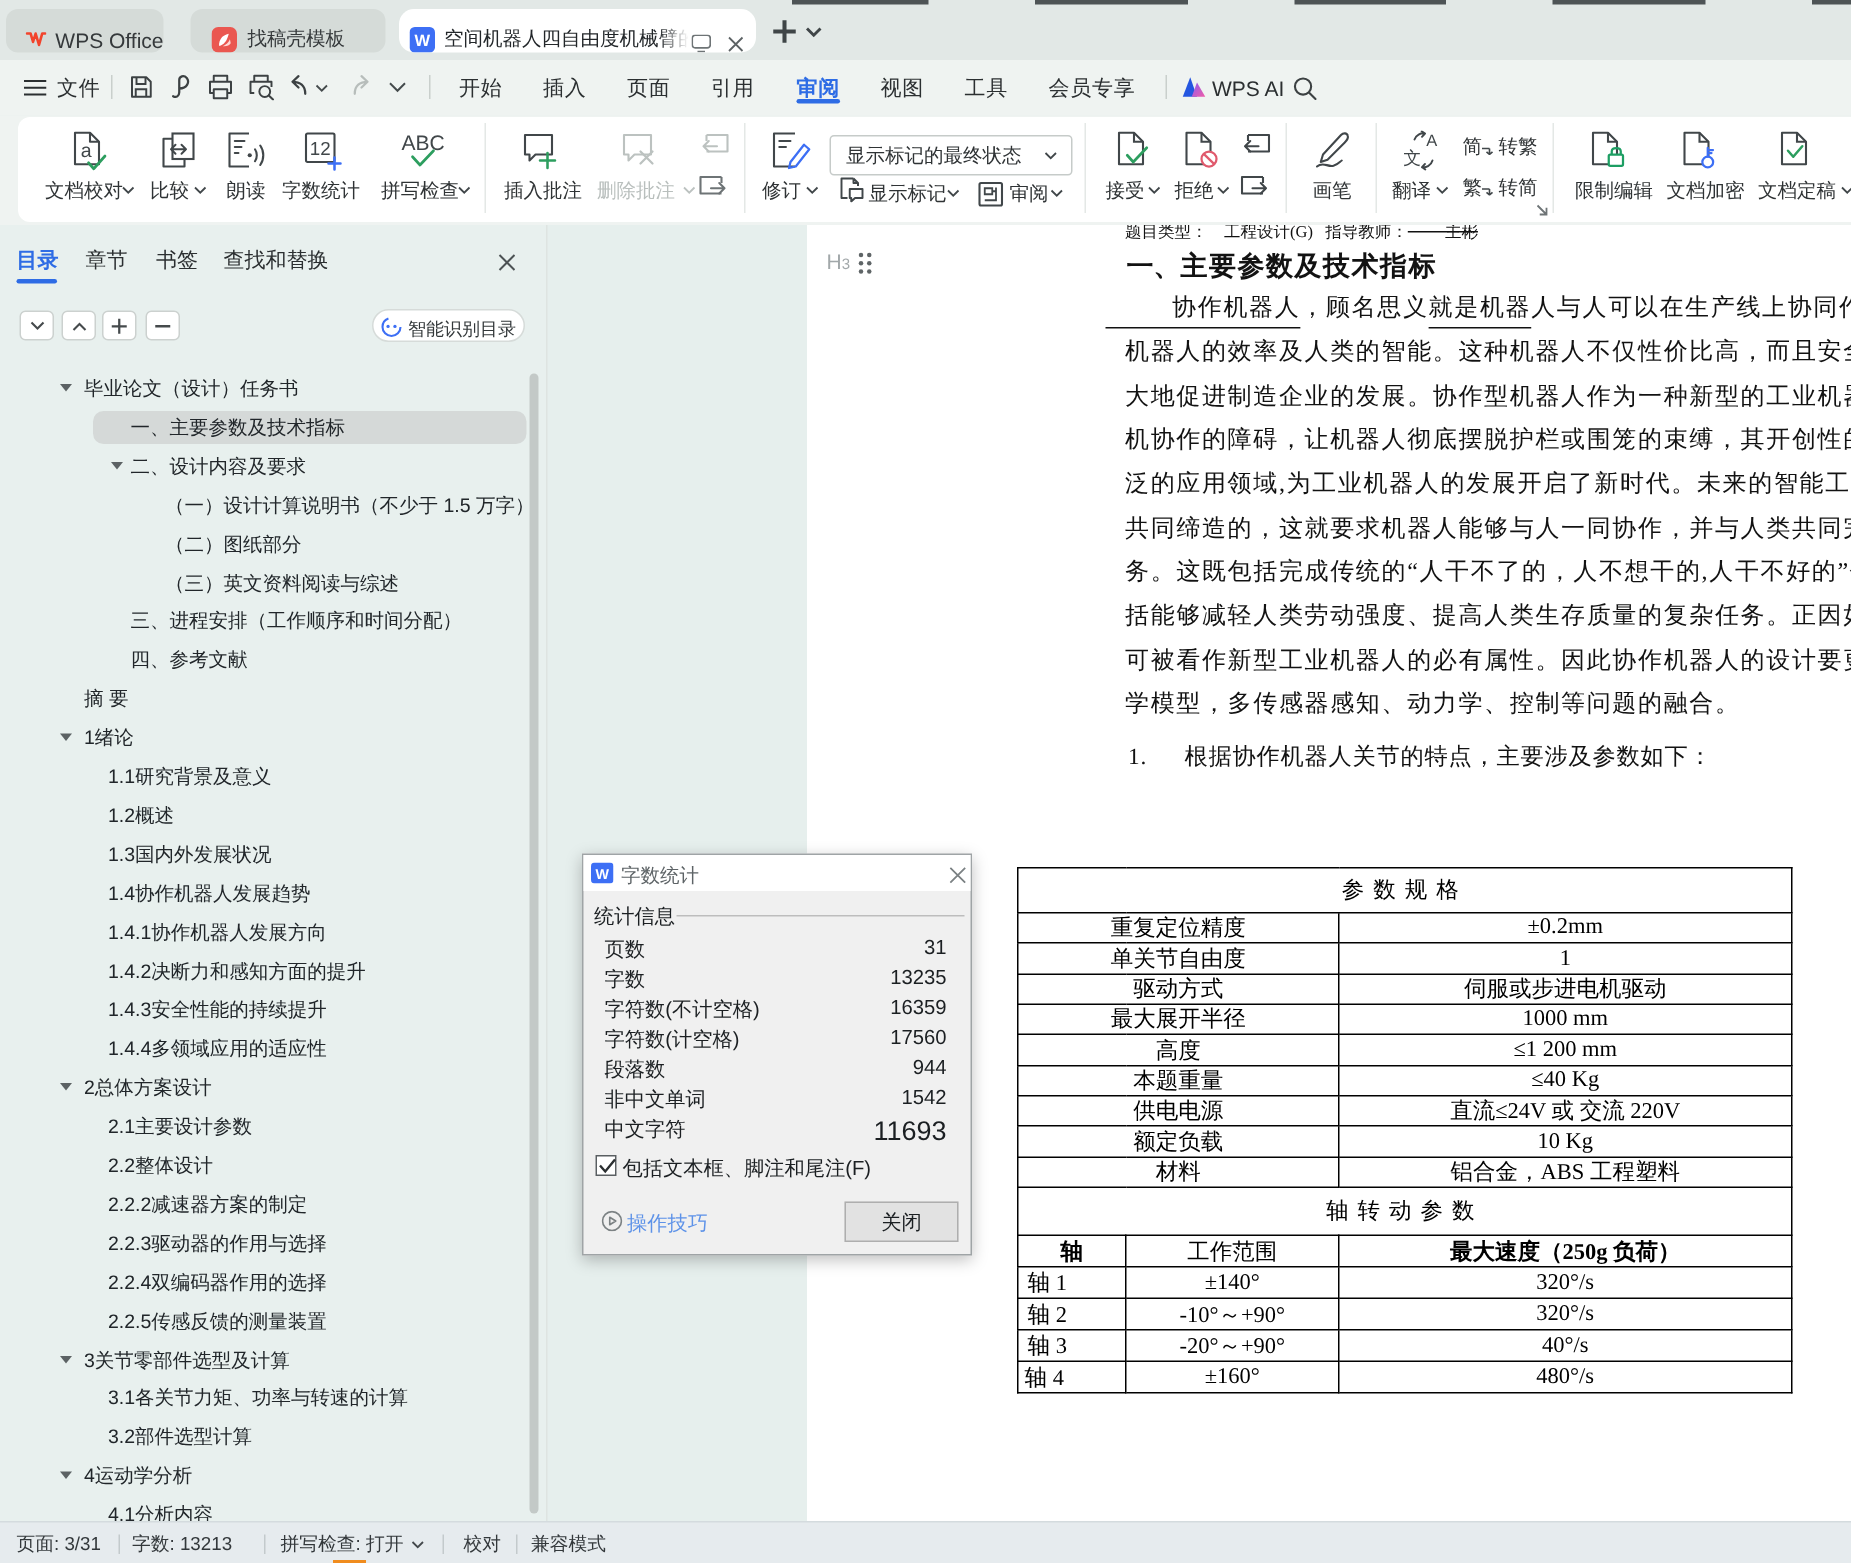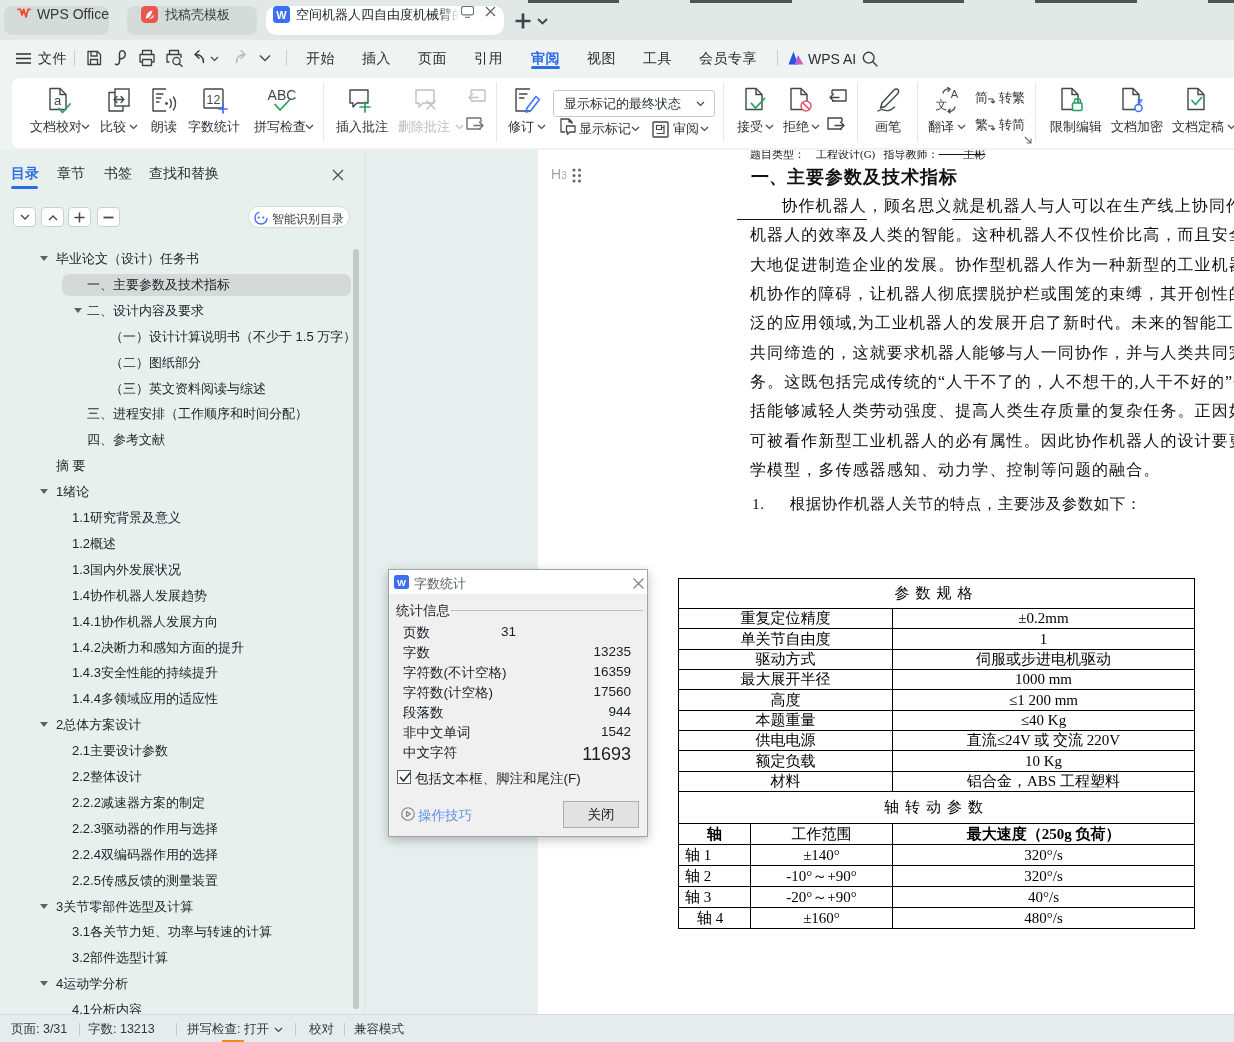--- a/index.html
+++ b/index.html
@@ -1,20 +1,20 @@
 <!DOCTYPE html>
 <html><head><meta charset="utf-8">
 <style>
   * { margin:0; padding:0; box-sizing:border-box; }
   html,body { width:1234px; height:1042px; overflow:hidden; }
   body { font-family:"Liberation Sans", sans-serif; position:relative; background:#e6efed; }
   .abs { position:absolute; }
   
   #tabbar { left:0; top:0; width:1234px; height:40px; background:#e2e8e6; }
-  .tab { position:absolute; top:6px; height:29px; border-radius:8px; display:flex; align-items:flex-start; font-size:13px; color:#35393b; white-space:nowrap; }
+  .tab { position:absolute; top:6px; height:29px; border-radius:8px; display:flex; align-items:flex-end; font-size:13px; color:#35393b; white-space:nowrap; }
   .tab.inactive { background:#d5dbd8; }
   .tab.active { background:#ffffff; color:#23272a; }
   
   #menubar { left:0; top:40px; width:1234px; height:37px; background:#eff3f1; }
   .menuitem { position:absolute; top:10px; font-size:14px; color:#2b2f31; letter-spacing:0.5px;}
   
   #ribbonzone { left:0; top:77px; width:1234px; height:73px; background:#eff3f1; }
   #ribboncard { position:absolute; left:12px; top:1px; width:1300px; height:70px; background:#ffffff; border-radius:8px; }
   .rlabel { position:absolute; font-size:13px; color:#2f3335; white-space:nowrap; }
   .rlabel.dis { color:#b9bfbd; }
@@ -491,21 +491,21 @@
           <td style="text-align:left; padding-left:6px">轴 2</td>
           <td>-10°～+90°</td>
           <td>320°/s</td>
         </tr>
     <tr style="height:21px">
           <td style="text-align:left; padding-left:6px">轴 3</td>
           <td>-20°～+90°</td>
           <td>40°/s</td>
         </tr>
     <tr style="height:21px">
-          <td style="text-align:left; padding-left:18px">轴 4</td>
+          <td style="text-align:left; padding-left:4px">轴 4</td>
           <td>±160°</td>
           <td>480°/s</td>
         </tr>
   </tbody>
     </table>
 </div>
 <div class="abs" id="statusbar">
   <div class="sbitem" style="left:11px">页面: 3/31</div>
   <div class="sbsep" style="left:79px"></div>
   <div class="sbitem" style="left:88px">字数: 13213</div>
@@ -527,21 +527,21 @@
       <text x="7.5" y="10.7" font-size="9.5" font-weight="bold" fill="#fff" text-anchor="middle" font-family="Liberation Sans">W</text>
     </svg>
   <div class="abs" style="left:25px; top:5px; color:#5d6366; font-size:13px">字数统计</div>
   <svg class="abs" style="left:244px; top:8px" width="11" height="11" viewBox="0 0 10 10">
       <path d="M0.5 0.5 L9.5 9.5 M9.5 0.5 L0.5 9.5" stroke="#7c8284" stroke-width="1.1"></path>
     </svg>
   <div class="abs" style="left:7px; top:32px; font-size:13.5px">统计信息</div>
   <div class="abs" style="left:62px; top:40px; width:192px; height:1px; background:#bdbdbd"></div>
   <div id="dlgrows">
     <div class="abs" style="left:14px; top:53.8px; font-size:13.5px">页数</div>
-    <div class="abs" style="left:112px; top:53.8px; width:130px; text-align:left; font-size:13.5px">31</div>
+    <div class="abs" style="left:112px; top:53.8px; width:130px; text-align:right; font-size:13.5px">31</div>
     <div class="abs" style="left:14px; top:73.9px; font-size:13.5px">字数</div>
     <div class="abs" style="left:112px; top:73.9px; width:130px; text-align:right; font-size:13.5px">13235</div>
     <div class="abs" style="left:14px; top:94.0px; font-size:13.5px">字符数(不计空格)</div>
     <div class="abs" style="left:112px; top:94.0px; width:130px; text-align:right; font-size:13.5px">16359</div>
     <div class="abs" style="left:14px; top:114.1px; font-size:13.5px">字符数(计空格)</div>
     <div class="abs" style="left:112px; top:114.1px; width:130px; text-align:right; font-size:13.5px">17560</div>
     <div class="abs" style="left:14px; top:134.2px; font-size:13.5px">段落数</div>
     <div class="abs" style="left:112px; top:134.2px; width:130px; text-align:right; font-size:13.5px">944</div>
     <div class="abs" style="left:14px; top:154.3px; font-size:13.5px">非中文单词</div>
     <div class="abs" style="left:112px; top:154.3px; width:130px; text-align:right; font-size:13.5px">1542</div>

